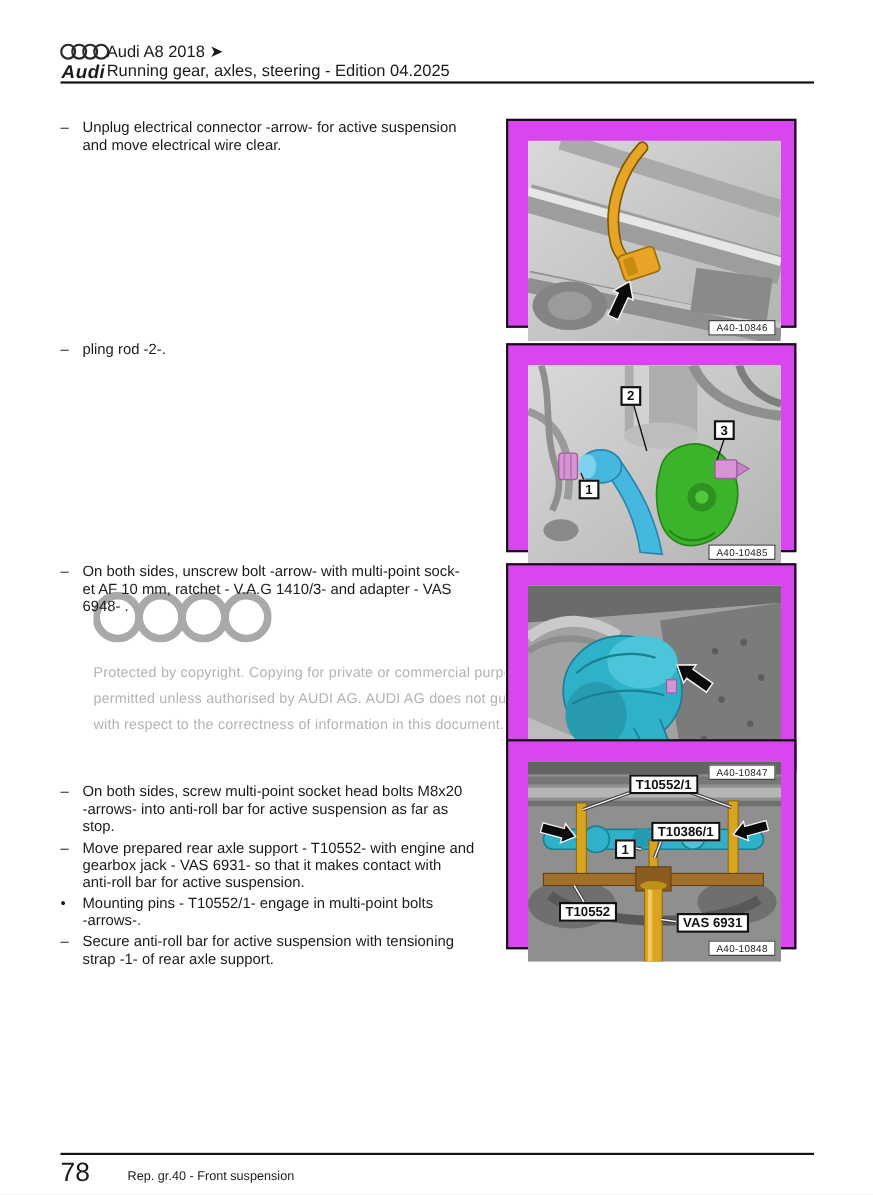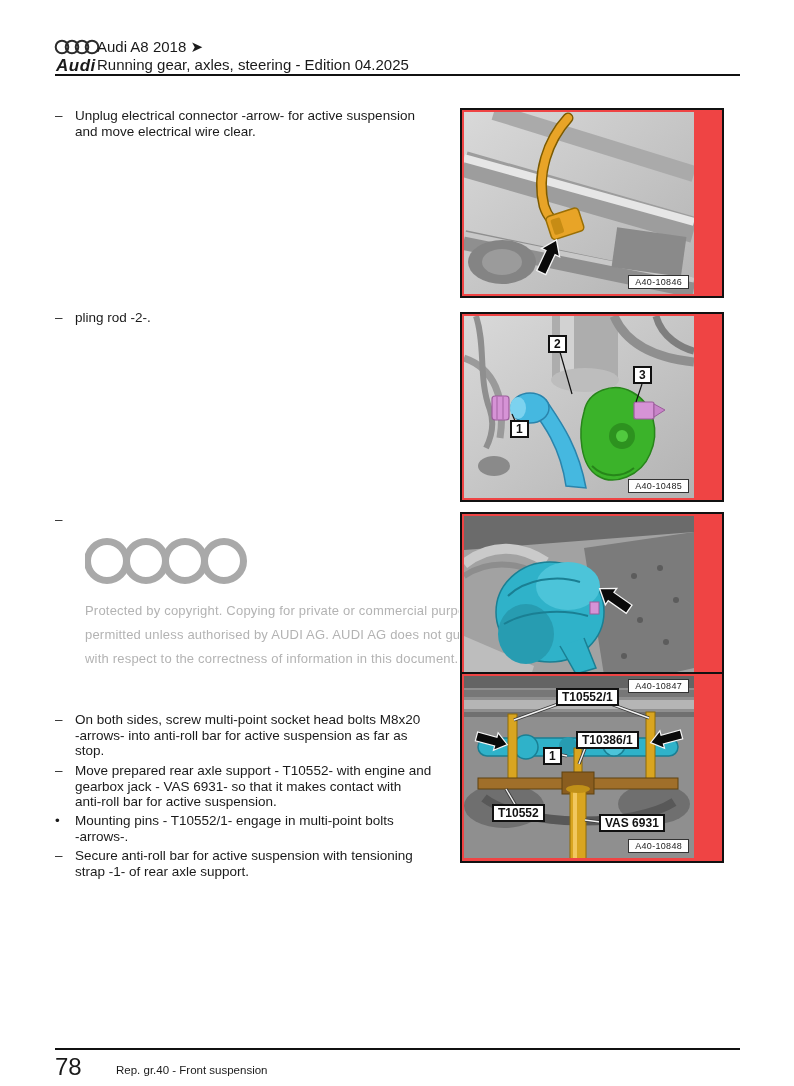--- a/index.html
+++ b/index.html
@@ -19,21 +19,21 @@
   .step .marker{width:20px;flex:0 0 20px;}
   .step .lines span{display:block;}
   .step1{top:108px}.step2{top:310px}.step3{top:512px}.step4{top:712px}
   .step5{top:763px}.step6{top:813px}.step7{top:848px}
   
   .watermark{position:absolute;left:85px;top:538px;z-index:0;}
   .copyright{position:absolute;left:85px;width:374px;z-index:1;}
   .copyright div{white-space:nowrap;overflow:hidden;font-size:13px;color:#b3b3b3;letter-spacing:.2px;margin-bottom:9px;}
   .copyright{top:603px;}
   
-  .figure{position:absolute;left:460px;width:264px;height:190px;border:2px solid #111;background:#ef4444;padding:2px;box-sizing:border-box;}
+  .figure{position:absolute;left:460px;width:264px;height:190px;border:2px solid #111;background:#d946ef;padding:18px;box-sizing:border-box;}
   .fig1{top:108px}.fig2{top:312px}.fig3{top:512px}.fig4{top:672px;height:191px}
   .fig-canvas{position:relative;width:230px;height:182px;overflow:hidden;background:#cfcfcf;}
   .fig-canvas svg{position:absolute;left:0;top:0;}
   .fig-id{
     position:absolute;right:5px;bottom:5px;background:#fff;border:1px solid #333;
     font-size:9px;padding:1px 6px 1px 6px;letter-spacing:.3px;color:#222;z-index:3;
   }
   .callout{
     position:absolute;background:#fff;border:2px solid #111;font-weight:bold;
     font-size:12px;line-height:14px;padding:0 4px;text-align:center;z-index:3;color:#111;
@@ -81,20 +81,25 @@
     </div>
   </div>
   <div class="step step2">
     <span class="marker">–</span>
     <div class="lines">
       <span>pling rod -2-.</span>
     </div>
   </div>
   <div class="step step3">
     <span class="marker">–</span>
+    <div class="lines">
+      <span>On both sides, unscrew bolt -arrow- with multi-point sock-</span>
+      <span>et AF 10 mm, ratchet - V.A.G 1410/3- and adapter - VAS</span>
+      <span>6948- .</span>
+    </div>
   </div>
   <div class="step step4">
     <span class="marker">–</span>
     <div class="lines">
       <span>On both sides, screw multi-point socket head bolts M8x20</span>
       <span>-arrows- into anti-roll bar for active suspension as far as</span>
       <span>stop.</span>
     </div>
   </div>
   <div class="step step5">

